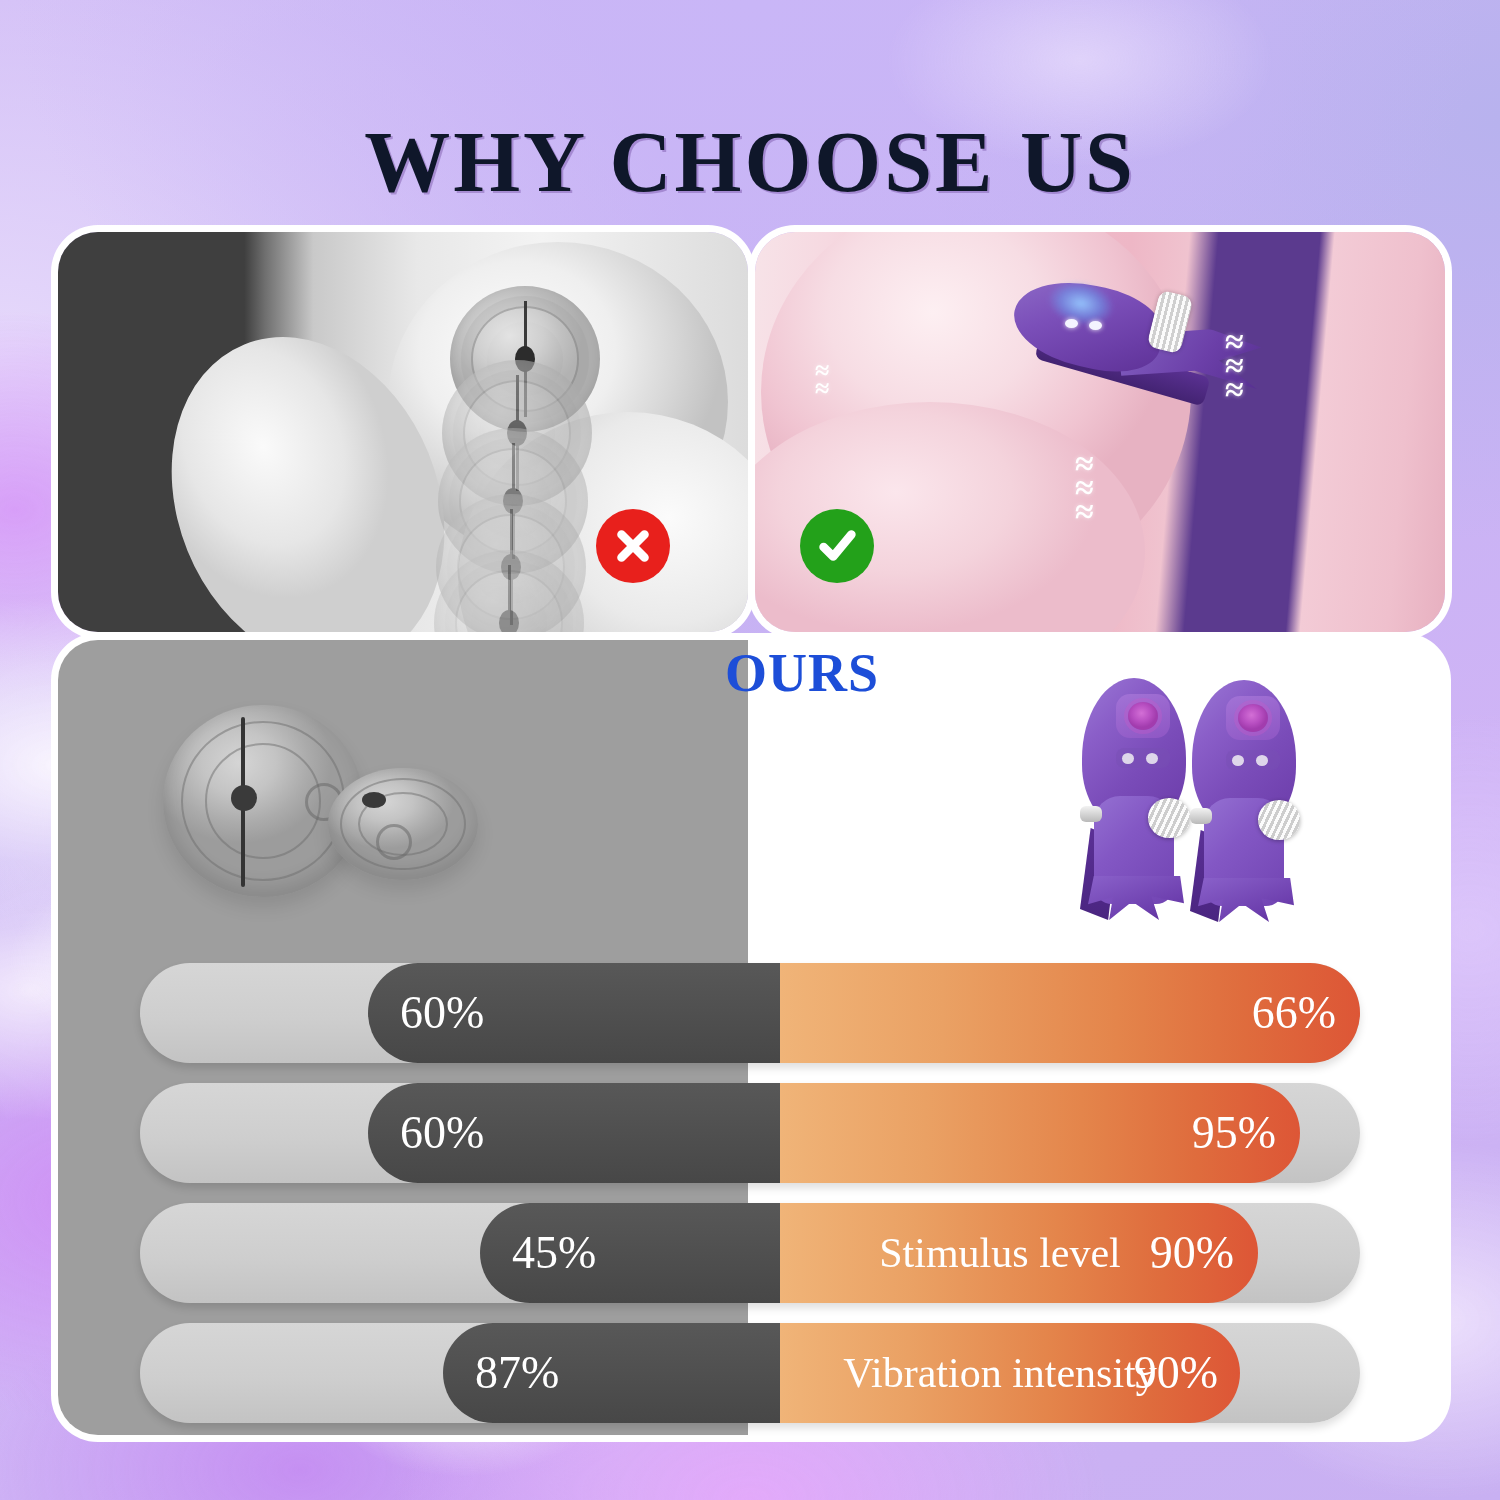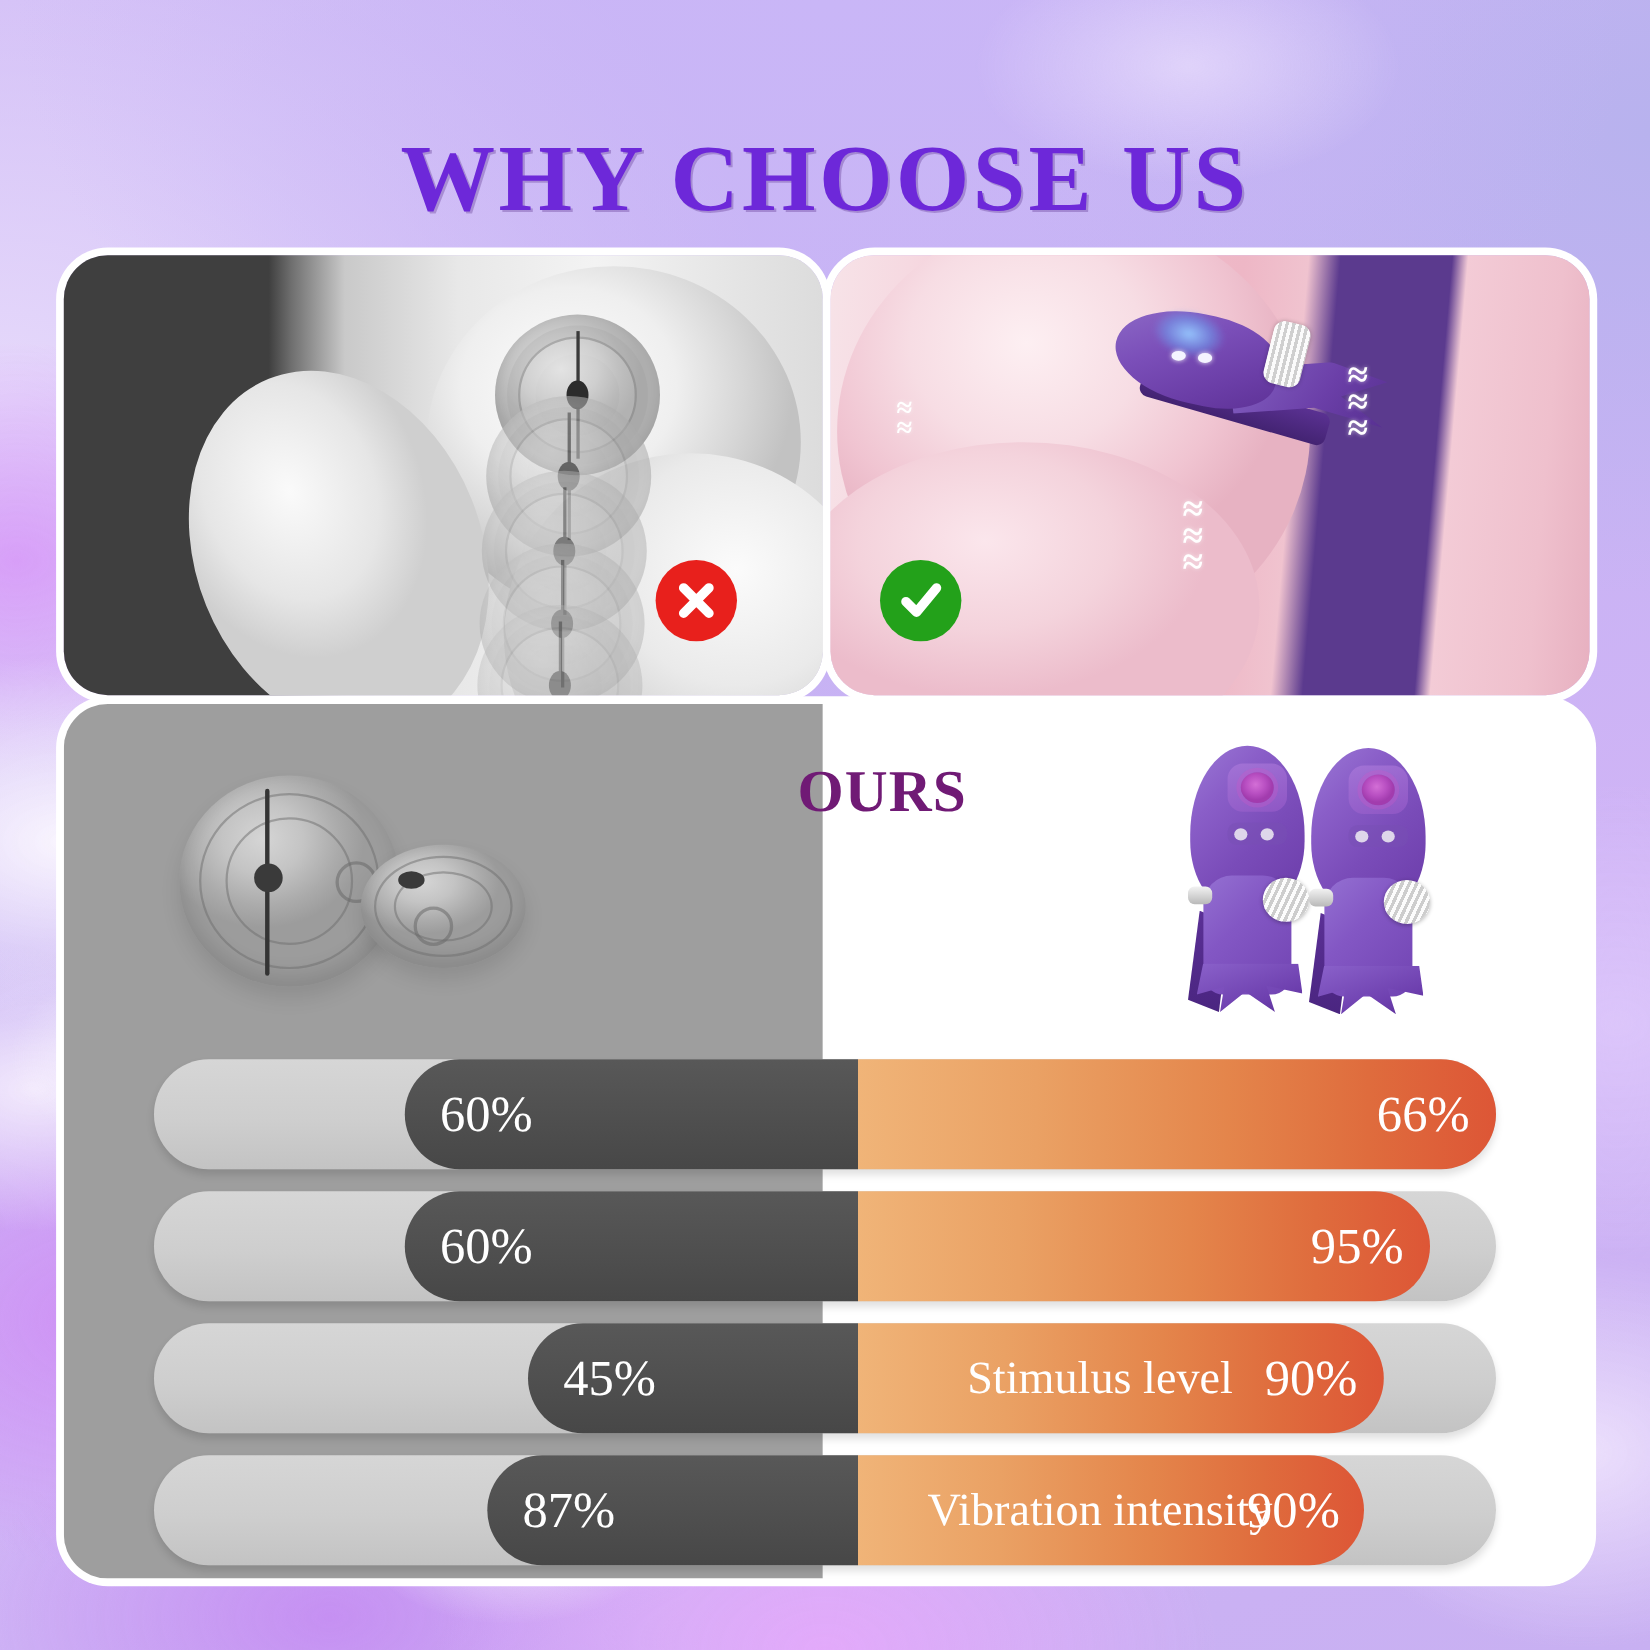--- a/index.html
+++ b/index.html
@@ -56,21 +56,21 @@
   
   #title {
     position: absolute;
     top: 112px;
     left: 0;
     width: 1500px;
     text-align: center;
     font-size: 86px;
     font-weight: 700;
     letter-spacing: 3px;
-    color: #6d28d9;
+    color: #0f172a;
     text-shadow: 2px 2px 0 rgba(70,20,120,.28);
     font-family: "Liberation Serif", serif;
   }
 
   
   .photo {
     position: absolute;
     border-radius: 40px;
     overflow: hidden;
     box-shadow: 0 0 0 7px #ffffff;
@@ -211,21 +211,21 @@
   }
 
   .col-label {
     position: absolute;
     font-size: 54px;
     font-weight: 700;
     letter-spacing: 1px;
     font-family: "Liberation Serif", serif;
   }
   #label-others { left: 445px; top: 650px; color: #2b2b2b; }
-  #label-ours   { left: 725px; top: 688px; color: #701a75; }
+  #label-ours   { left: 725px; top: 642px; color: #1d4ed8; }
 
   
   .gdome {
     position: absolute;
     border-radius: 50%;
     background: radial-gradient(46% 42% at 38% 30%, #d5d5d5 0%, #c4c4c4 40%, #ababab 75%, #9c9c9c 100%);
     box-shadow: inset 0 -10px 18px rgba(0,0,0,.12), 0 10px 18px rgba(0,0,0,.1);
   }
   #gdome1 { left: 45px; top: 15px; width: 200px; height: 192px; }
   #gdome2 { left: 210px; top: 78px; width: 150px; height: 112px; }

